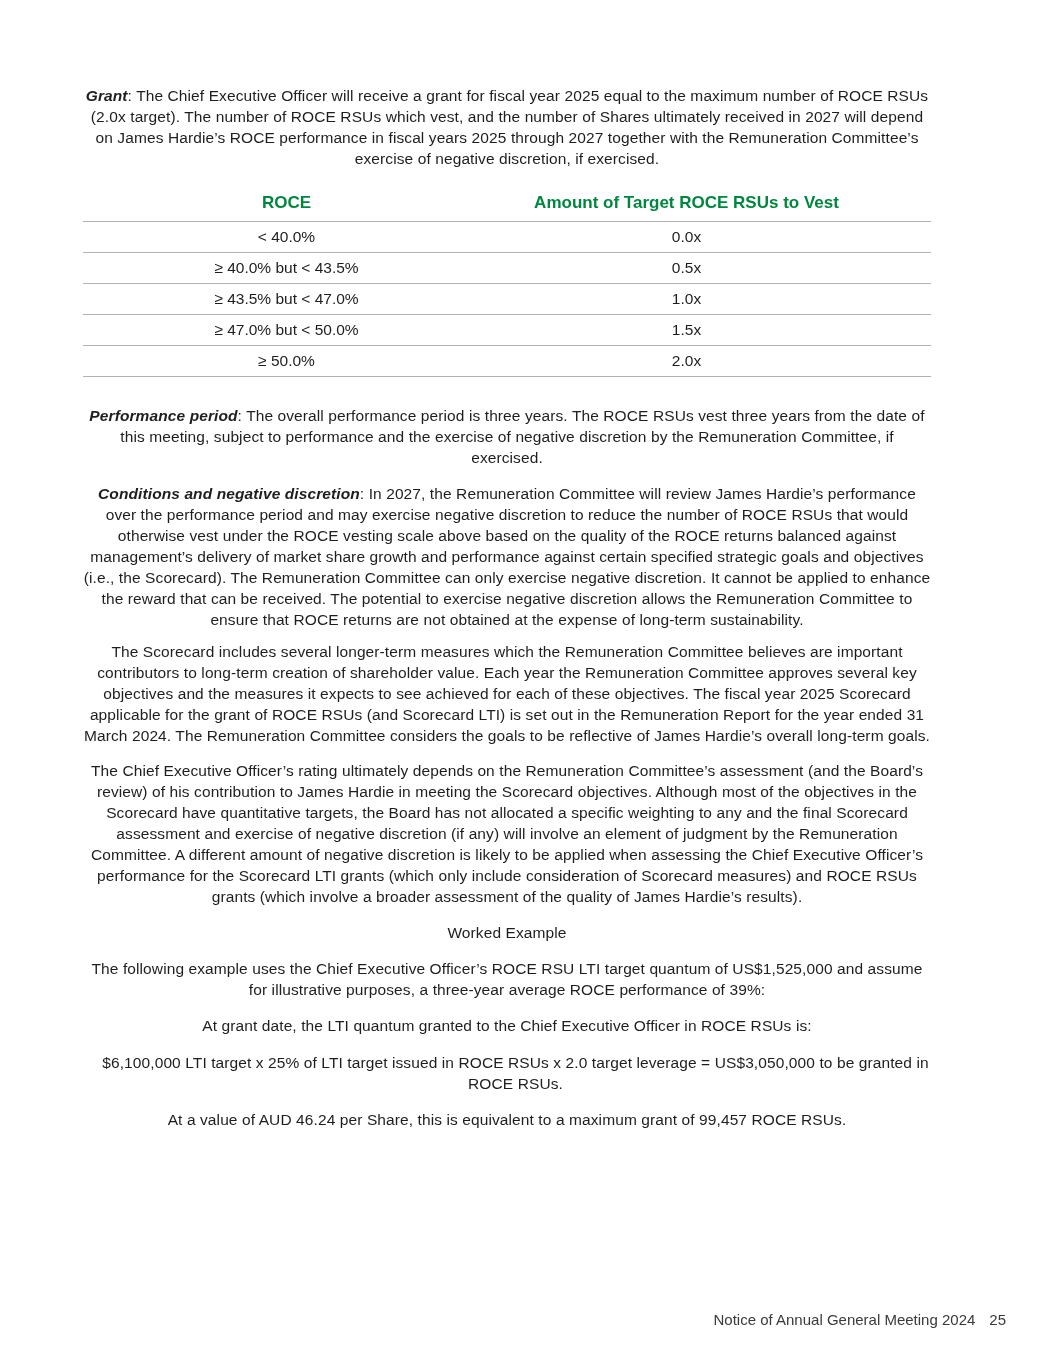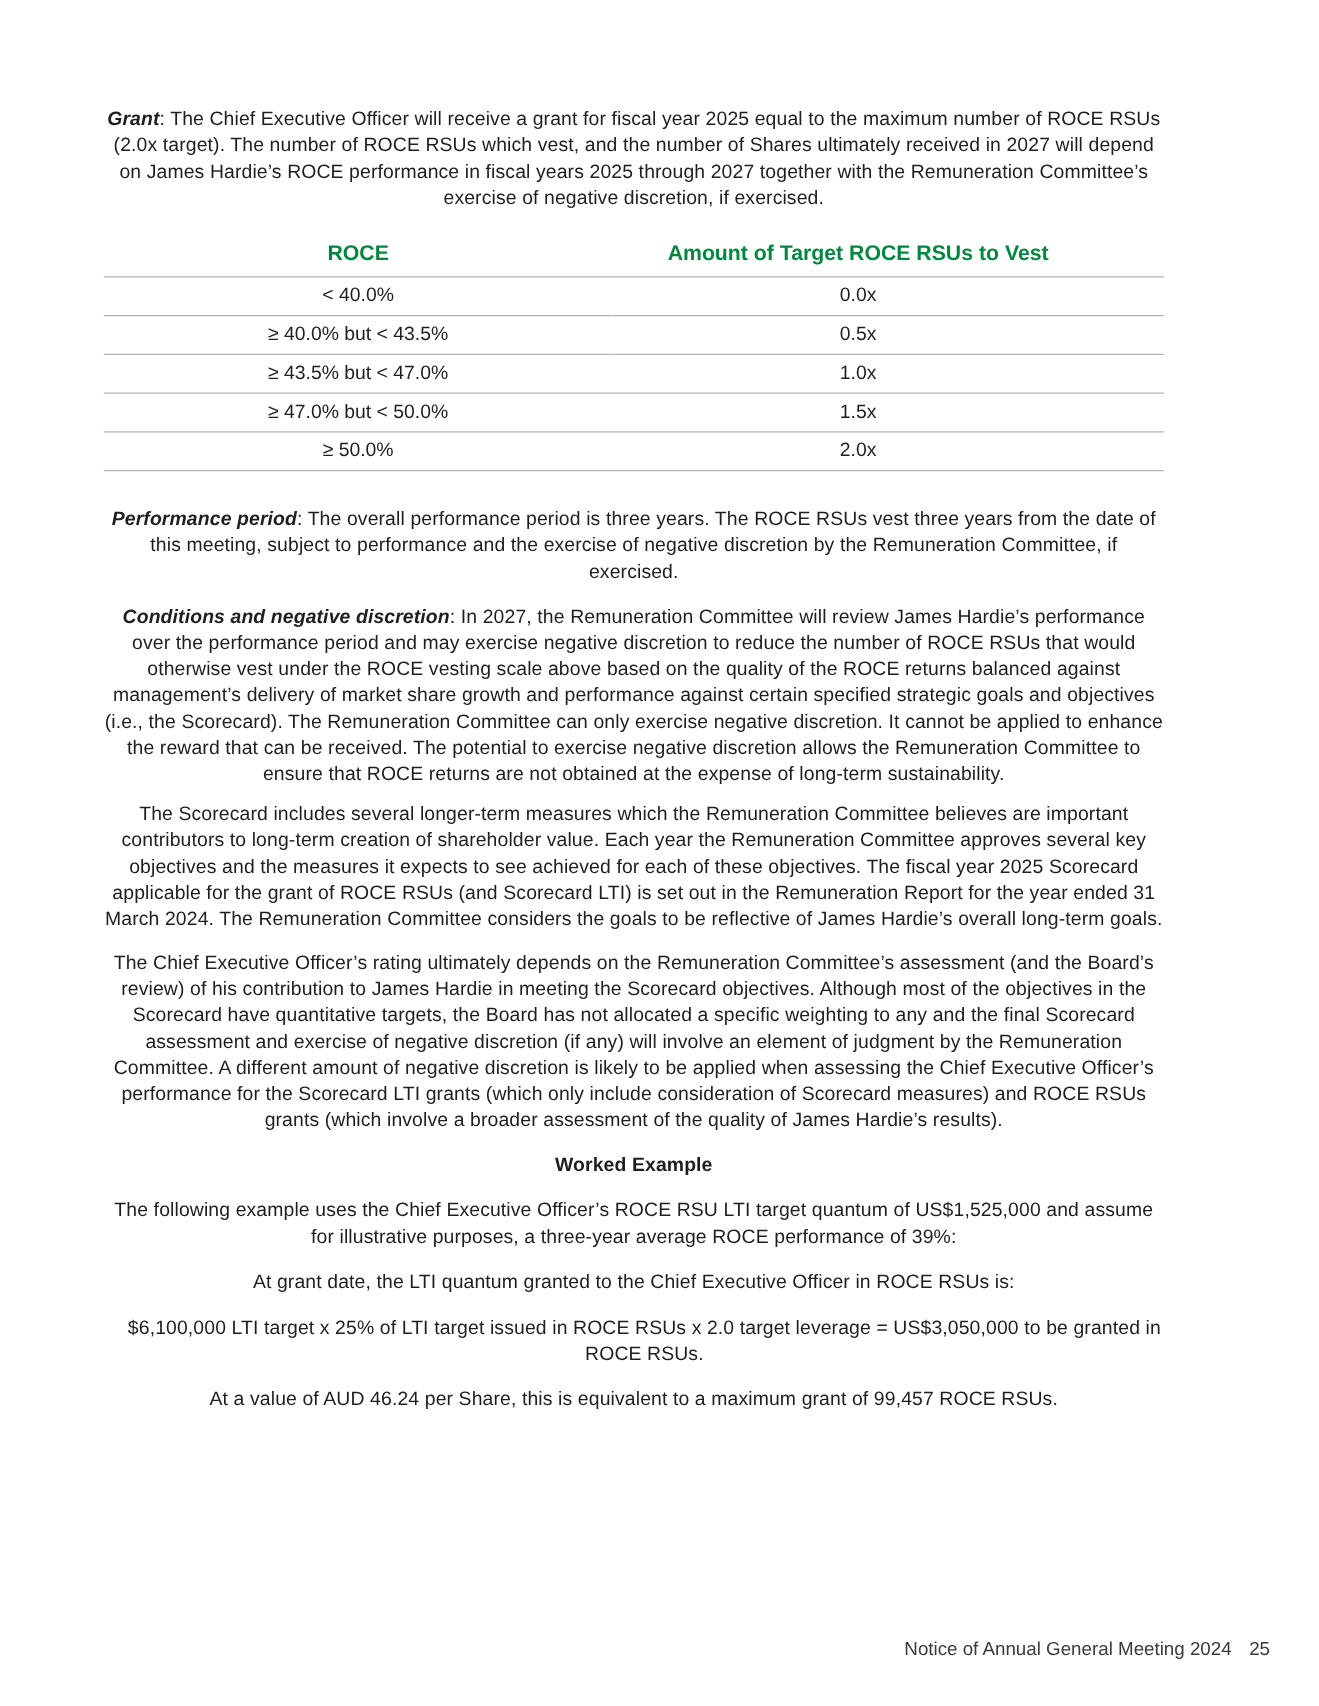--- a/index.html
+++ b/index.html
@@ -30,21 +30,21 @@
   .lead {
     font-weight: bold;
     font-style: italic;
   }
   .p-grant      { margin-top: 85px; }
   .p-hurdle     { margin-top: 16px; }
   .p-period     { margin-top: 28px; }
   .p-conditions { margin-top: 15px; }
   .p-scorecard  { margin-top: 11px; }
   .p-ceo        { margin-top: 14px; }
-  .h-worked     { margin-top: 15px; font-weight: bold; font-size: 15.5px; }
+  .h-worked     { margin-top: 15px; font-weight: normal; font-size: 15.5px; }
   .p-example    { margin-top: 15px; }
   .p-grantdate  { margin-top: 15px; }
   .p-calc       { margin-top: 16px; margin-left: 17px; width: 831px; }
   .p-value      { margin-top: 15px; }
 
   table.vest-table {
     width: 848px;
     margin-top: 24px;
     border-collapse: collapse;
     table-layout: fixed;
@@ -64,21 +64,21 @@
     height: 30px;
     border-bottom: 1.5px solid var(--table-line, #b3b3b3);
   }
   .vest-table .col-roce { width: 407px; }
   .vest-table th:last-child,
   .vest-table td:last-child { padding-right: 48px; }
 
   .footer {
     position: absolute;
     top: 1311px;
-    right: 39px;
+    right: 49px;
     font-size: 15px;
     color: var(--footer-color, #3a3a3a);
     white-space: nowrap;
     text-align: center;
   }
   .footer .page-num { margin-left: 14px; }
 </style>
 </head>
 <body>
 

